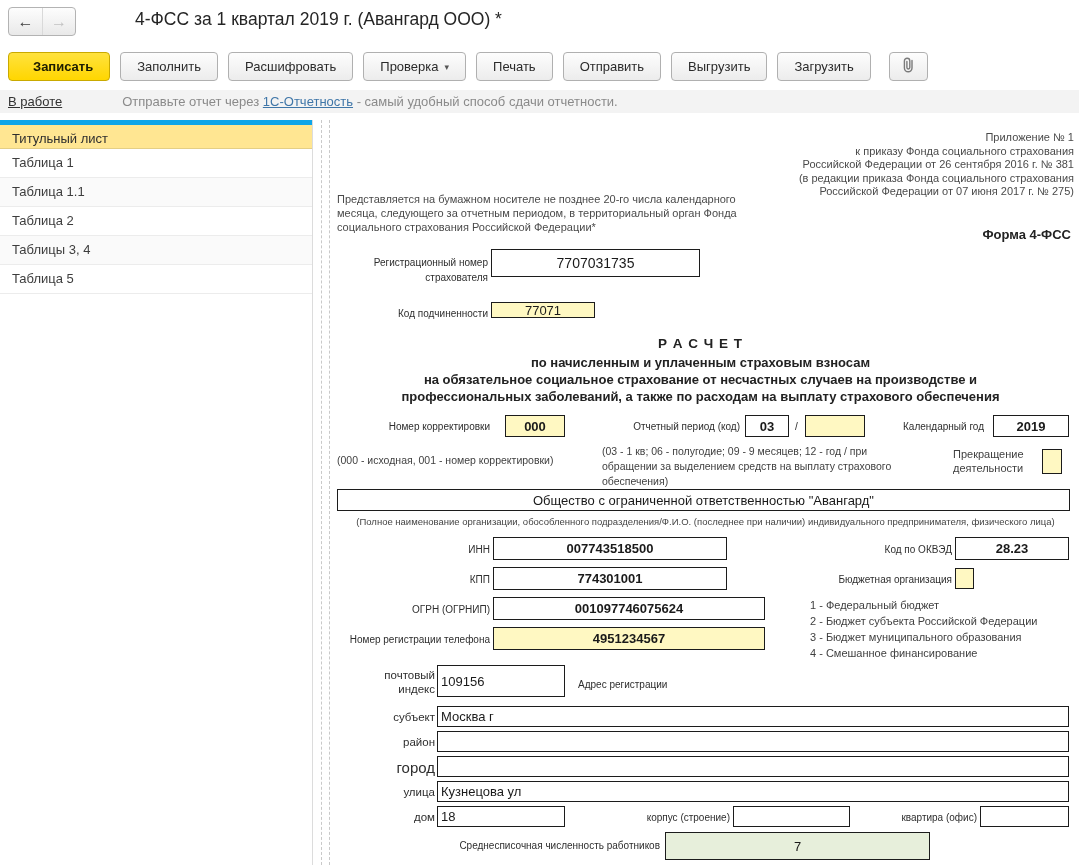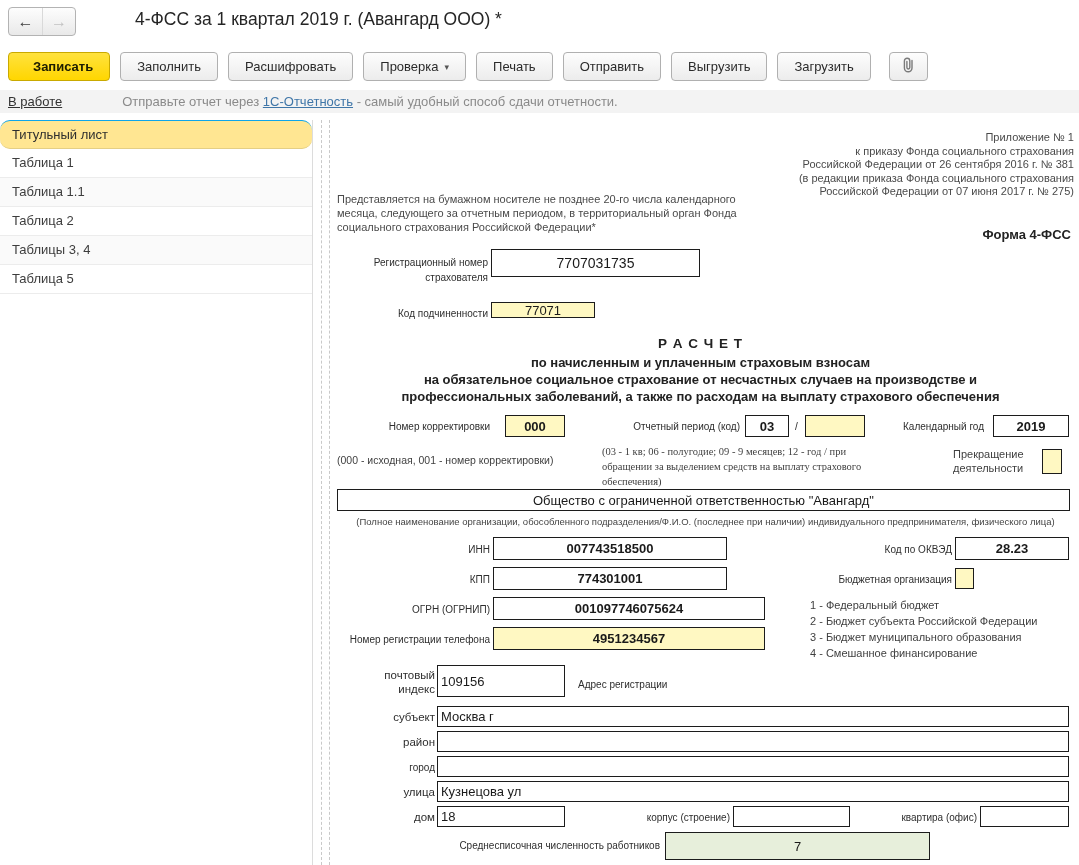--- a/index.html
+++ b/index.html
@@ -25,21 +25,21 @@
   .statusbar { position:absolute; left:0; top:90px; width:1079px; height:23px; background:#f3f3f3; display:flex; align-items:center; font-size:13px; }
   .status-link { margin-left:8px; color:#333; text-decoration:underline; cursor:pointer; }
   .status-msg { margin-left:60px; color:#8a8a8a; }
   .status-msg a { color:#3f76a8; text-decoration:underline; cursor:pointer; }
 
   
   .main { position:absolute; left:0; top:120px; width:1079px; height:745px; }
   .sidebar { position:absolute; left:0; top:0; width:313px; height:745px; border-right:1px solid #dcdcdc; }
   .side-item { height:29px; line-height:28px; padding-left:12px; font-size:13px; color:#3d3d3d; border-bottom:1px solid #ececec; cursor:pointer; background:#fff; }
   .side-item.alt { background:#fafafa; }
-  .side-item.selected { background:#ffe692; border-top:1px solid #0ea5e9; border-bottom:1px solid #e4cf85; color:#2e2e2e;border-radius:10px; }
+  .side-item.selected { background:#ffe692; border-top:5px solid #0ea5e9; border-bottom:1px solid #e4cf85; color:#2e2e2e; }
   .dash { position:absolute; top:0; height:745px; width:0; border-left:1px dashed #c9c9c9; }
   .d1 { left:321px; } .d2 { left:329px; }
 
   
   .form-pane { position:absolute; left:332px; top:0; width:747px; height:745px; background:#fff; font-size:13px; }
   .r { text-align:right; }
   .c { text-align:center; }
   .f-label { position:absolute; font-size:10px; color:#2e2e2e; line-height:15px; }
   .f-note { position:absolute; font-size:10.5px; color:#3f3f3f; line-height:15px; }
   .f-input { position:absolute; border:1px solid #1c1c1c; background:#fff; font-family:inherit; font-size:13px; color:#1a1a1a; padding:0 3px; height:23px; outline:none; border-radius:0; }
@@ -139,21 +139,21 @@
       <div class="f-label r" style="left:0;top:299px;width:158px;">Номер корректировки</div>
       <input class="f-input c yellow bold" style="left: 173px; top: 295px; width: 60px; height: 22px;" value="000">
       <div class="f-label r" style="left:240px;top:299px;width:168px;">Отчетный период (код)</div>
       <input class="f-input c bold" style="left: 413px; top: 295px; width: 44px; height: 22px;" value="03">
       <div class="f-label" style="left:463px;top:299px;">/</div>
       <input class="f-input c yellow" style="left: 473px; top: 295px; width: 60px; height: 22px;" value="">
       <div class="f-label r" style="left:500px;top:299px;width:152px;">Календарный год</div>
       <input class="f-input c bold" style="left: 661px; top: 295px; width: 76px; height: 22px;" value="2019">
 
       <div class="f-note" style="left:5px;top:333px;">(000 - исходная, 001 - номер корректировки)</div>
-      <div class="f-note" style="left:270px;top:324px;width:292px;line-height:15px;font-family:Liberation Serif, serif;">(03 - 1 кв; 06 - полугодие; 09 - 9 месяцев; 12 - год / при обращении за выделением средств на выплату страхового обеспечения)</div>
+      <div class="f-note" style="left:270px;top:324px;width:292px;line-height:15px;">(03 - 1 кв; 06 - полугодие; 09 - 9 месяцев; 12 - год / при обращении за выделением средств на выплату страхового обеспечения)</div>
       <div class="f-note" style="left:621px;top:327px;width:78px;font-size:11px;line-height:14px;">Прекращение деятельности</div>
       <input class="f-input yellow" style="left: 710px; top: 329px; width: 20px; height: 25px;" value="">
 
       <input class="f-input c" style="left: 5px; top: 369px; width: 733px; height: 22px;" value="Общество с ограниченной ответственностью &quot;Авангард&quot;">
       <div class="tiny" style="left:0;right:0;top:396px;text-align:center;">(Полное наименование организации, обособленного подразделения/Ф.И.О. (последнее при наличии) индивидуального предпринимателя, физического лица)</div>
 
       <div class="f-label r" style="left:0;top:422px;width:158px;">ИНН</div>
       <input class="f-input c bold" style="left: 161px; top: 417px; width: 234px;" value="007743518500">
       <div class="f-label r" style="left:460px;top:422px;width:160px;">Код по ОКВЭД</div>
       <input class="f-input c bold" style="left: 623px; top: 417px; width: 114px;" value="28.23">
@@ -181,21 +181,21 @@
       </div>
       <input class="f-input" style="left: 105px; top: 545px; width: 128px; height: 32px;" value="109156">
       <div class="f-label" style="left:246px;top:557px;">Адрес регистрации</div>
 
       <div class="f-label r" style="left:0;top:590px;width:103px;font-size:11.5px;">субъект</div>
       <input class="f-input" style="left: 105px; top: 586px; width: 632px; height: 21px;" value="Москва г">
 
       <div class="f-label r" style="left:0;top:615px;width:103px;font-size:11.5px;">район</div>
       <input class="f-input" style="left: 105px; top: 611px; width: 632px; height: 21px;" value="">
 
-      <div class="f-label r" style="left:0;top:640px;width:103px;font-size:10px;">город</div>
+      <div class="f-label r" style="left:0;top:640px;width:103px;font-size:15px;">город</div>
       <input class="f-input" style="left: 105px; top: 636px; width: 632px; height: 21px;" value="">
 
       <div class="f-label r" style="left:0;top:665px;width:103px;font-size:11.5px;">улица</div>
       <input class="f-input" style="left: 105px; top: 661px; width: 632px; height: 21px;" value="Кузнецова ул">
 
       <div class="f-label r" style="left:0;top:690px;width:103px;font-size:11.5px;">дом</div>
       <input class="f-input" style="left: 105px; top: 686px; width: 128px; height: 21px;" value="18">
       <div class="f-label r" style="left:240px;top:690px;width:158px;">корпус (строение)</div>
       <input class="f-input" style="left: 401px; top: 686px; width: 117px; height: 21px;" value="">
       <div class="f-label r" style="left:525px;top:690px;width:120px;">квартира (офис)</div>

